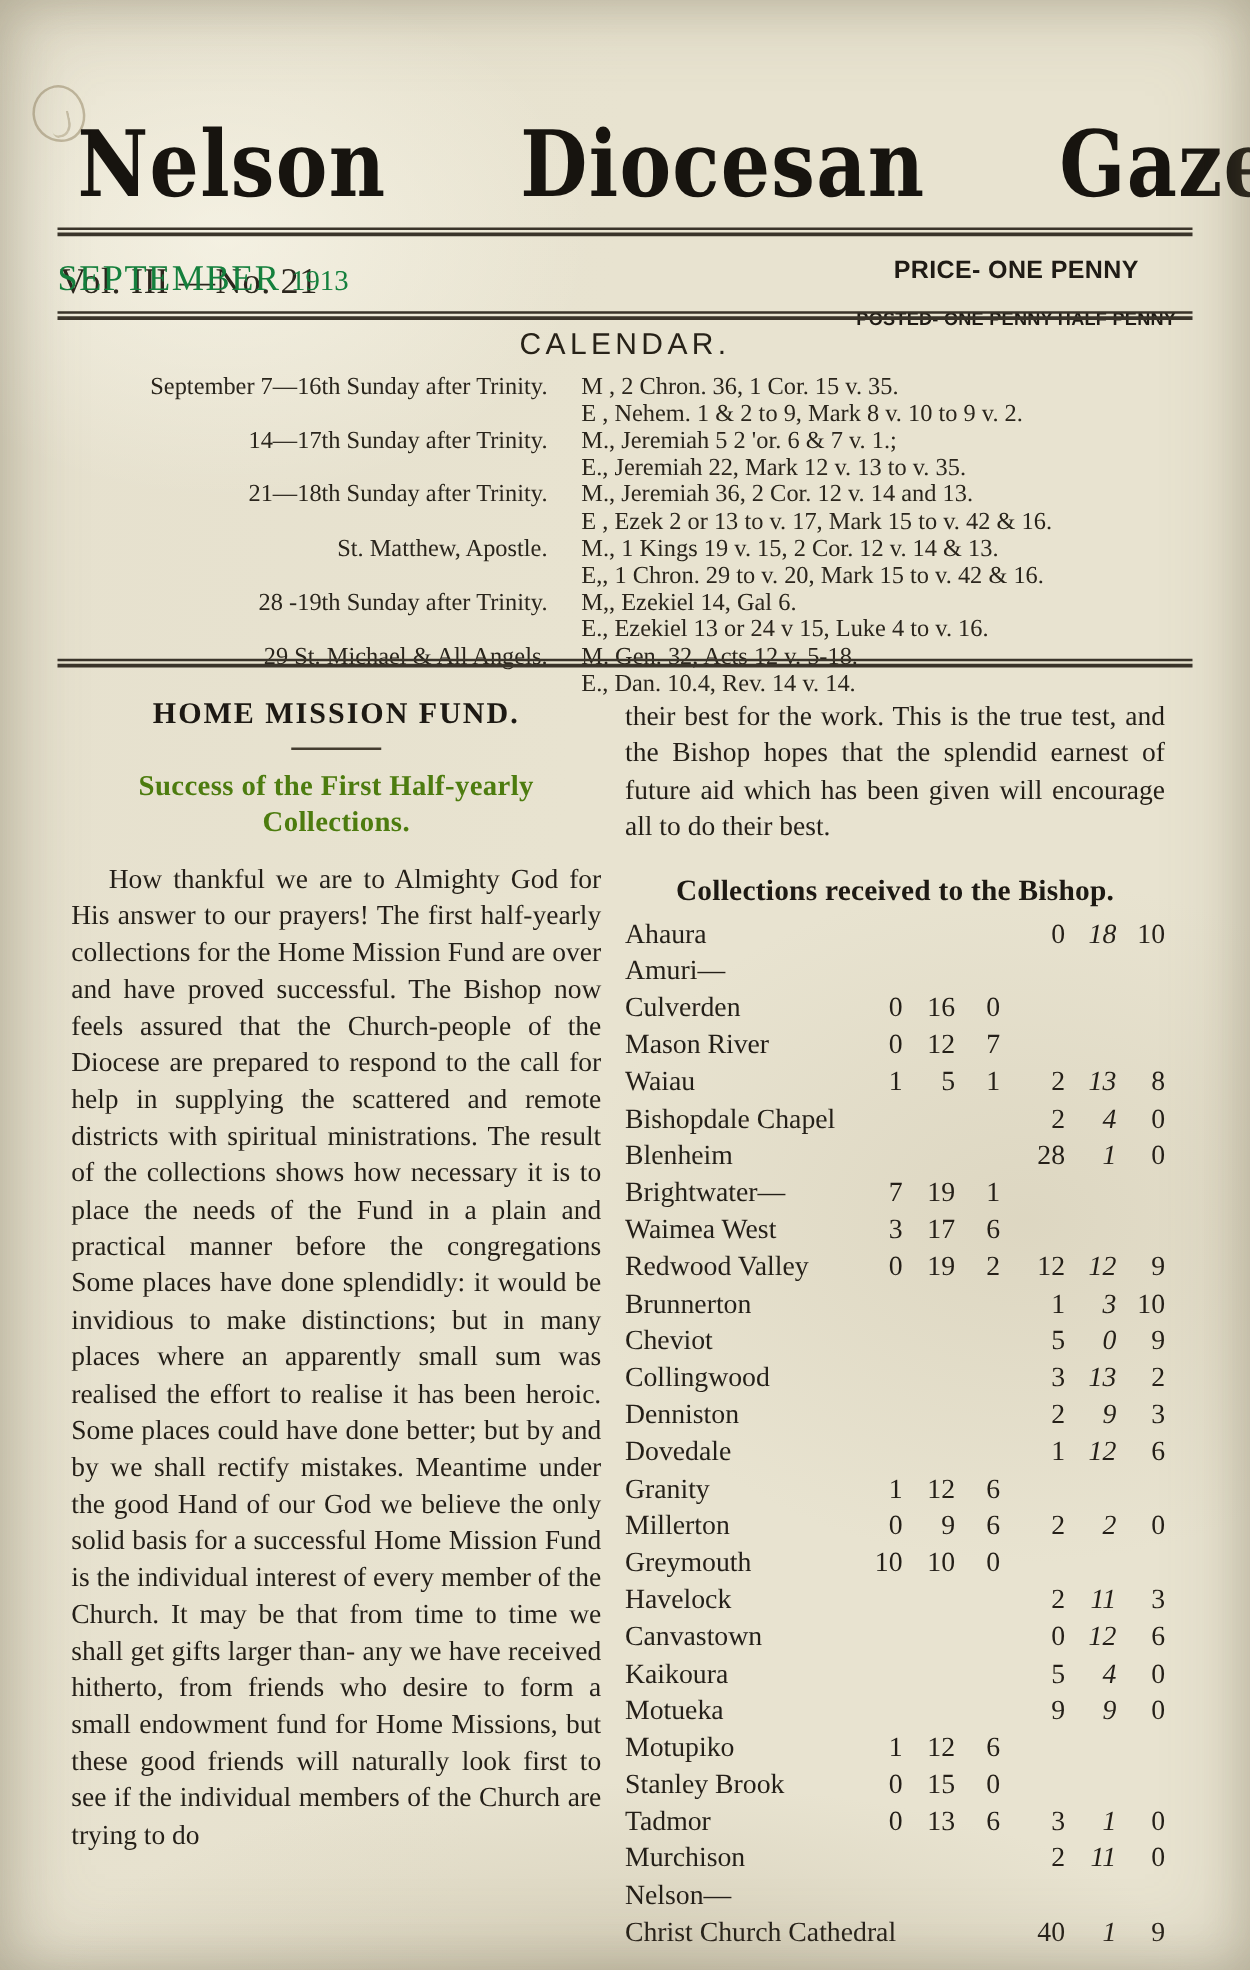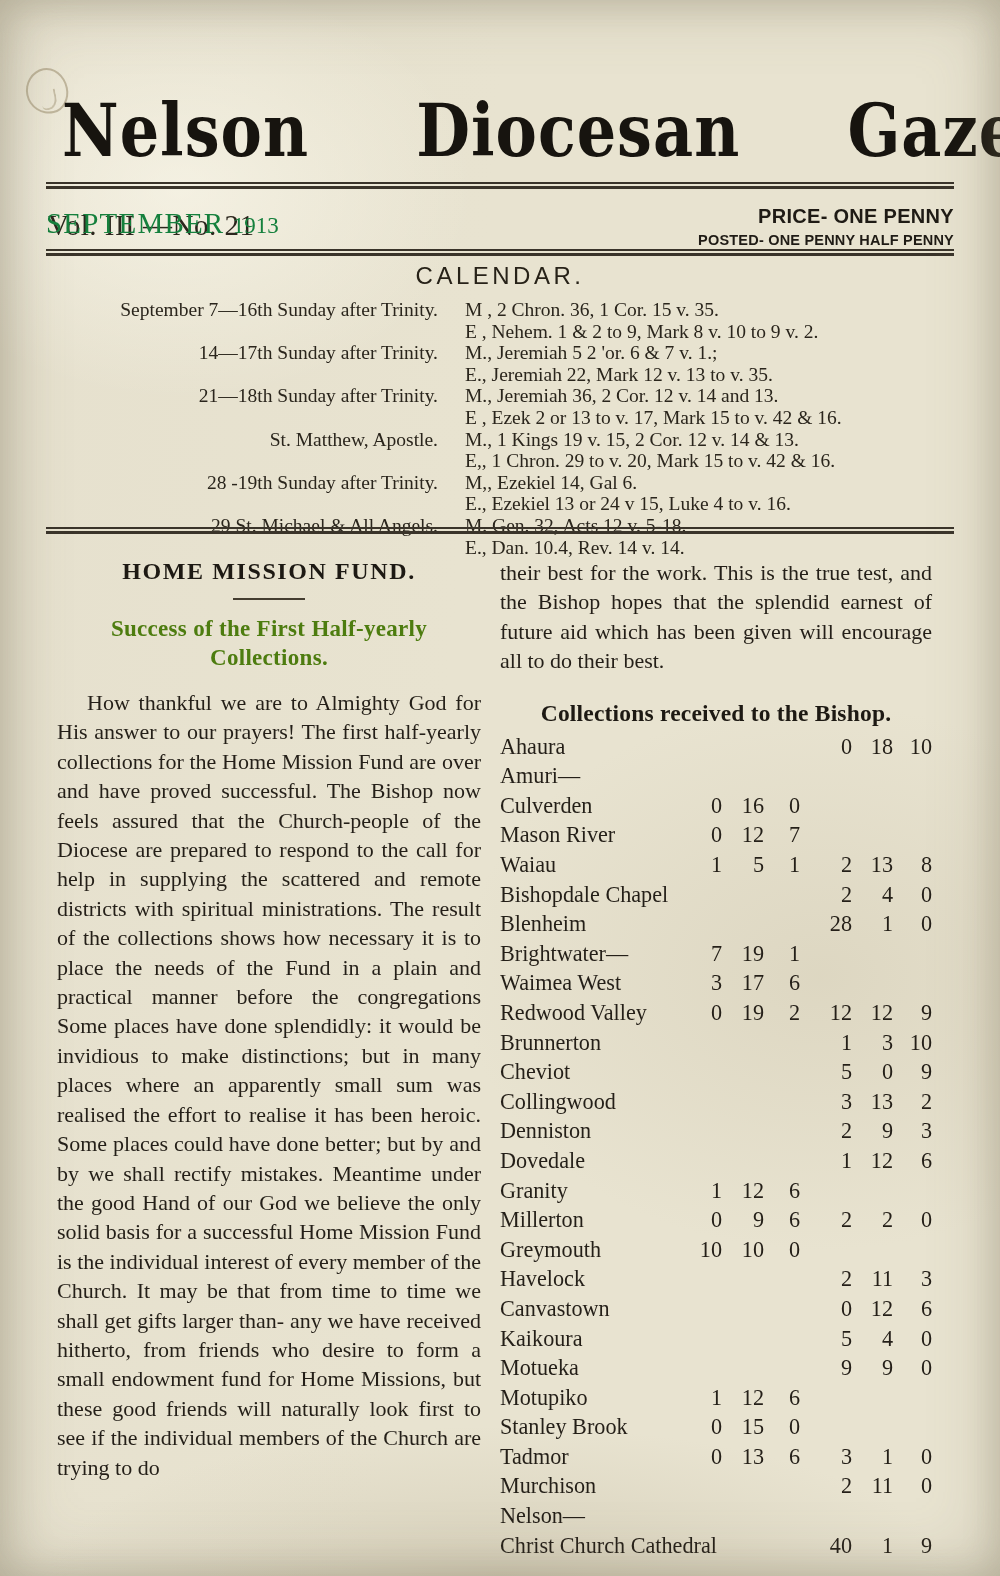--- a/index.html
+++ b/index.html
@@ -102,27 +102,27 @@
   }
   .vol-mid {
     position: absolute; left: 0; right: 0; top: 2px;
     font-size: 29px;
     letter-spacing: 1.2px;
     color: #15803d;
   }
   .vol-mid .yr { font-size: 23px; letter-spacing: 0; }
   .vol-right {
     position: absolute; right: 0; top: 0;
-    text-align: right;
+    text-align: center;
     width: 282px;
     font-family: "Liberation Sans", "DejaVu Sans", sans-serif;
     color: #1f1b15;
   }
   .vol-right .price  { font-size: 20px; font-weight: bold; letter-spacing: .3px; }
-  .vol-right .posted { font-size: 14.5px; font-weight: bold; letter-spacing: .2px; margin-top: 4px; }
+  .vol-right .posted { font-size: 14.5px; font-weight: bold; letter-spacing: .2px; margin-top: 20px; }
 
   
   .cal-title {
     position: absolute;
     left: 0; right: 0; top: 262px;
     text-align: center;
     font-family: "Liberation Sans", "DejaVu Sans", sans-serif;
     font-size: 24px;
     letter-spacing: 3.5px;
     color: #272218;
@@ -210,21 +210,21 @@
     padding: 0;
     line-height: 29.6px;
     white-space: nowrap;
     vertical-align: baseline;
   }
   td.place   { width: 196px; }
   td.a1 { width: 26px;  text-align: right; }
   td.a2 { width: 36px;  text-align: right; padding-left: 6px; }
   td.a3 { width: 26px;  text-align: right; padding-left: 10px; }
   td.b1 { width: 36px;  text-align: right; padding-left: 16px; }
-  td.b2 { width: 34px;  text-align: right; padding-left: 7px; }
+  td.b2 { width: 34px;  text-align: right; padding-left: 7px; font-style: italic; }
   td.b3 { width: 30px;  text-align: right; padding-left: 9px; }
   .ind1 { padding-left: 26px; }
 </style>
 </head>
 <body>
 
 <div class="page">
   <div class="paper-grain"></div>
   <div class="corner-stain"></div>
 

